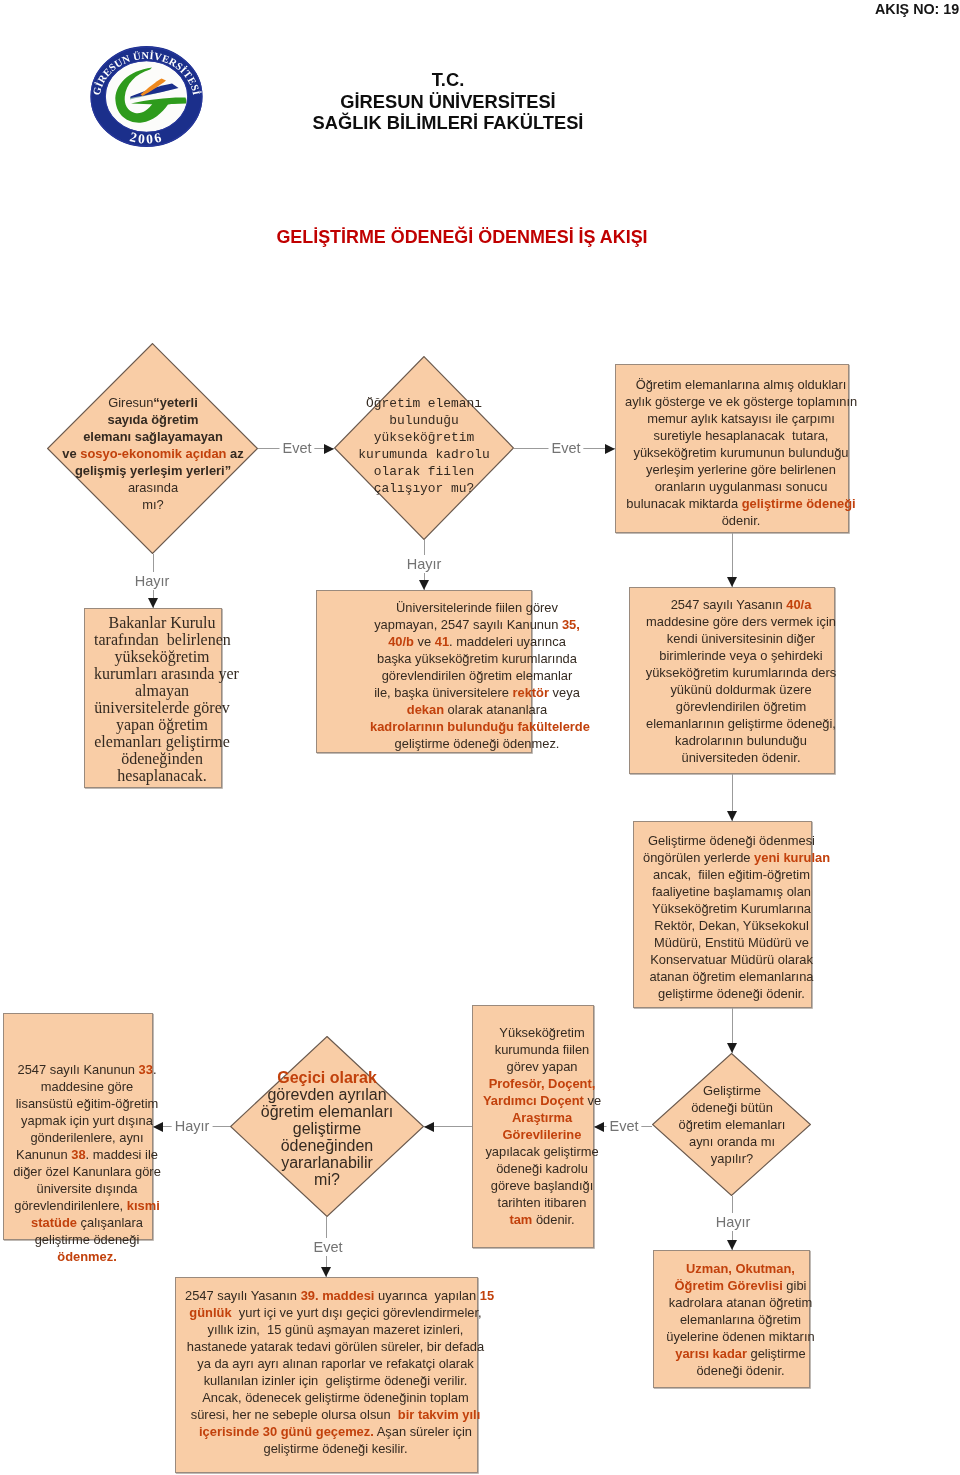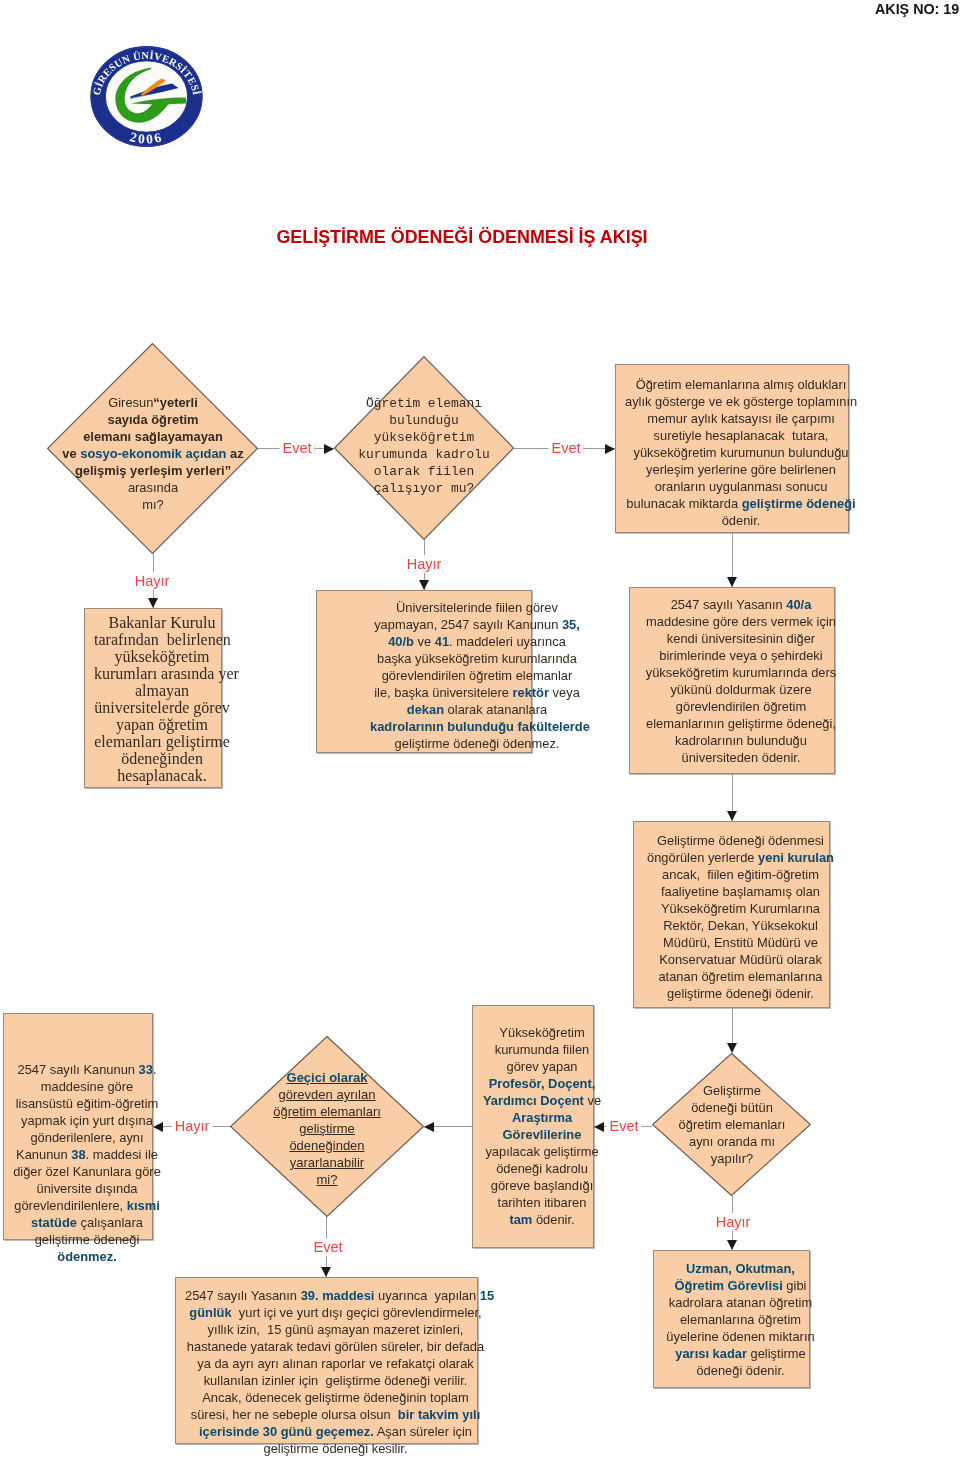--- a/index.html
+++ b/index.html
@@ -17,25 +17,25 @@
   #flow-title{position:absolute;left:222px;top:227px;width:480px;text-align:center;will-change:transform;
               font-size:17.9px;font-weight:bold;color:#C00000;}
 
   .node{position:absolute;}
   .box{background:#F9CDA6;border:1px solid #9A8A7D;box-sizing:border-box;
        box-shadow:0.8px 0.8px 0 rgba(110,96,84,0.55);}
   .dia > svg{position:absolute;left:0;top:0;}
   .txt{position:absolute;left:9px;width:100%;text-align:center;color:#342A21;
        will-change:transform;}
   .txt > div{white-space:pre;}
-  .r{color:#0c4a6e;font-weight:bold;}
+  .r{color:#c2410c;font-weight:bold;}
   .b{font-weight:bold;}
 
   .ln{position:absolute;background:#9B9B9B;}
-  .lbl{position:absolute;font-size:14.5px;color:#ef4444;white-space:nowrap;line-height:16px;will-change:transform;}
+  .lbl{position:absolute;font-size:14.5px;color:#737373;white-space:nowrap;line-height:16px;will-change:transform;}
   .arr{position:absolute;width:0;height:0;}
   .arr-r{border-top:5px solid transparent;border-bottom:5px solid transparent;border-left:10px solid #1A1A1A;}
   .arr-l{border-top:5px solid transparent;border-bottom:5px solid transparent;border-right:10px solid #1A1A1A;}
   .arr-d{border-left:5.5px solid transparent;border-right:5.5px solid transparent;border-top:10px solid #1A1A1A;}
 </style>
 </head>
 <body>
 
 <div class="page">
   <div id="akis-no">AKIŞ NO: 19</div>
@@ -55,20 +55,25 @@
       <g clip-path="url(#innerclip)">
         <path d="M 62,21.5 C 38,24.5 24,39.5 25.5,55 C 27,71 40,78 52,76.5 C 63,75 72,67 78,58.5 L 96,55.5 L 63,57 C 58,64 51.5,68.5 45,67 C 37.5,65.2 34,58.5 34.8,50.5 C 36,38.5 45,28 60,23.5 Z" fill="#2E9B1C"></path>
         <path d="M 41,57.5 C 58,53.5 80,51 95.5,51.5 L 97.5,57.5 C 77,58.5 57,58.5 41,57.5 Z" fill="#2E9B1C"></path>
         <path d="M 40,51.5 C 52,47 68,43.5 82,43.5 C 68,47 52,50.5 40,53.5 Z" fill="#91B3B2"></path>
         <path d="M 40.5,50.5 C 54,45 70,39.5 82,37.5 L 88.5,42 C 76,45.5 57,49 40.5,52 Z" fill="#1B2F8B"></path>
         <path d="M 50.5,48.5 C 58,42 66,35.5 71.5,32.5 L 76,34.5 C 70,39.5 61,45 52.5,50 Z" fill="#EF8A1F"></path>
       </g>
       <text fill="#FFFFFF" font-family="Liberation Serif, serif" font-size="13.5" font-weight="bold" letter-spacing="2.2"><textPath href="#yearpath" startOffset="50%" text-anchor="middle">2006</textPath></text>
     </svg>
   </div>
+  <div id="org-title">
+    <div>T.C.</div>
+    <div>GİRESUN ÜNİVERSİTESİ</div>
+    <div>SAĞLIK BİLİMLERİ FAKÜLTESİ</div>
+  </div>
   <div id="flow-title">GELİŞTİRME ÖDENEĞİ ÖDENMESİ İŞ AKIŞI</div>
   <div class="node dia" style="left:47px;top:343px;width:211px;height:211px;">
     <svg width="211" height="211" viewBox="0 0 211 211">
         <polygon points="105.5,0.55 210.45,105.5 105.5,210.45 0.55,105.5" fill="#F9CDA6" stroke="#6B5A4E" stroke-width="1.2"></polygon>
       </svg>
     <div class="txt" style="font-size:12.9px;line-height:17.0px;top:51.0px;left:-19.5px;width:250px;">
         <div><span>Giresun</span><span class="b">“yeterli</span></div>
         <div><span class="b">sayıda öğretim</span></div>
         <div><span class="b">elemanı sağlayamayan</span></div>
         <div><span class="b">ve </span><span class="r">sosyo-ekonomik açıdan</span><span class="b"> az</span></div>
@@ -137,21 +142,21 @@
         <div><span>kendi üniversitesinin diğer</span></div>
         <div><span>birimlerinde veya o şehirdeki</span></div>
         <div><span>yükseköğretim kurumlarında ders</span></div>
         <div><span>yükünü doldurmak üzere</span></div>
         <div><span>görevlendirilen öğretim</span></div>
         <div><span>elemanlarının geliştirme ödeneği,</span></div>
         <div><span>kadrolarının bulunduğu</span></div>
         <div><span>üniversiteden ödenir.</span></div>
       </div>
   </div>
-  <div class="node box" style="left:633px;top:821px;width:197px;height:187px;">
+  <div class="node box" style="left:633px;top:821px;width:179px;height:187px;">
     <div class="txt" style="font-size:12.9px;line-height:17.0px;top:10.0px;">
         <div><span>Geliştirme ödeneği ödenmesi</span></div>
         <div><span>öngörülen yerlerde </span><span class="r">yeni kurulan</span></div>
         <div><span>ancak,  fiilen eğitim-öğretim</span></div>
         <div><span>faaliyetine başlamamış olan</span></div>
         <div><span>Yükseköğretim Kurumlarına</span></div>
         <div><span>Rektör, Dekan, Yüksekokul</span></div>
         <div><span>Müdürü, Enstitü Müdürü ve</span></div>
         <div><span>Konservatuar Müdürü olarak</span></div>
         <div><span>atanan öğretim elemanlarına</span></div>
@@ -171,21 +176,21 @@
         <div><span>görevlendirilenlere, </span><span class="r">kısmi</span></div>
         <div><span class="r">statüde</span><span> çalışanlara</span></div>
         <div><span>geliştirme ödeneği</span></div>
         <div><span class="r">ödenmez.</span></div>
       </div>
   </div>
   <div class="node dia" style="left:230px;top:1036px;width:194px;height:181px;">
     <svg width="194" height="181" viewBox="0 0 194 181">
         <polygon points="97.0,0.55 193.45,90.5 97.0,180.45 0.55,90.5" fill="#F9CDA6" stroke="#6B5A4E" stroke-width="1.2"></polygon>
       </svg>
-    <div class="txt" style="font-size:13px;line-height:17.0px;top:33.0px;left:-18.0px;width:230px;text-decoration:underline;">
+    <div class="txt" style="font-size:16px;line-height:17.0px;top:33.0px;left:-18.0px;width:230px;">
         <div><span class="r">Geçici olarak</span></div>
         <div><span>görevden ayrılan</span></div>
         <div><span>öğretim elemanları</span></div>
         <div><span>geliştirme</span></div>
         <div><span>ödeneğinden</span></div>
         <div><span>yararlanabilir</span></div>
         <div><span>mi?</span></div>
       </div>
   </div>
   <div class="node box" style="left:472px;top:1005px;width:122px;height:243px;">
@@ -220,21 +225,21 @@
     <div class="txt" style="font-size:12.9px;line-height:17.0px;top:9.0px;">
         <div><span class="r">Uzman, Okutman,</span></div>
         <div><span class="r">Öğretim Görevlisi</span><span> gibi</span></div>
         <div><span>kadrolara atanan öğretim</span></div>
         <div><span>elemanlarına öğretim</span></div>
         <div><span>üyelerine ödenen miktarın</span></div>
         <div><span class="r">yarısı kadar</span><span> geliştirme</span></div>
         <div><span>ödeneği ödenir.</span></div>
       </div>
   </div>
-  <div class="node box" style="left:175px;top:1277px;width:303px;height:167px;">
+  <div class="node box" style="left:175px;top:1277px;width:303px;height:196px;">
     <div class="txt" style="font-size:12.9px;line-height:17.0px;top:9.0px;">
         <div><span>2547 sayılı Yasanın </span><span class="r">39. maddesi</span><span> uyarınca  yapılan </span><span class="r">15</span></div>
         <div><span class="r">günlük</span><span>  yurt içi ve yurt dışı geçici görevlendirmeler,</span></div>
         <div><span>yıllık izin,  15 günü aşmayan mazeret izinleri,</span></div>
         <div><span>hastanede yatarak tedavi görülen süreler, bir defada</span></div>
         <div><span>ya da ayrı ayrı alınan raporlar ve refakatçi olarak</span></div>
         <div><span>kullanılan izinler için  geliştirme ödeneği verilir.</span></div>
         <div><span>Ancak, ödenecek geliştirme ödeneğinin toplam</span></div>
         <div><span>süresi, her ne sebeple olursa olsun  </span><span class="r">bir takvim yılı</span></div>
         <div><span class="r">içerisinde 30 günü geçemez.</span><span> Aşan süreler için</span></div>

